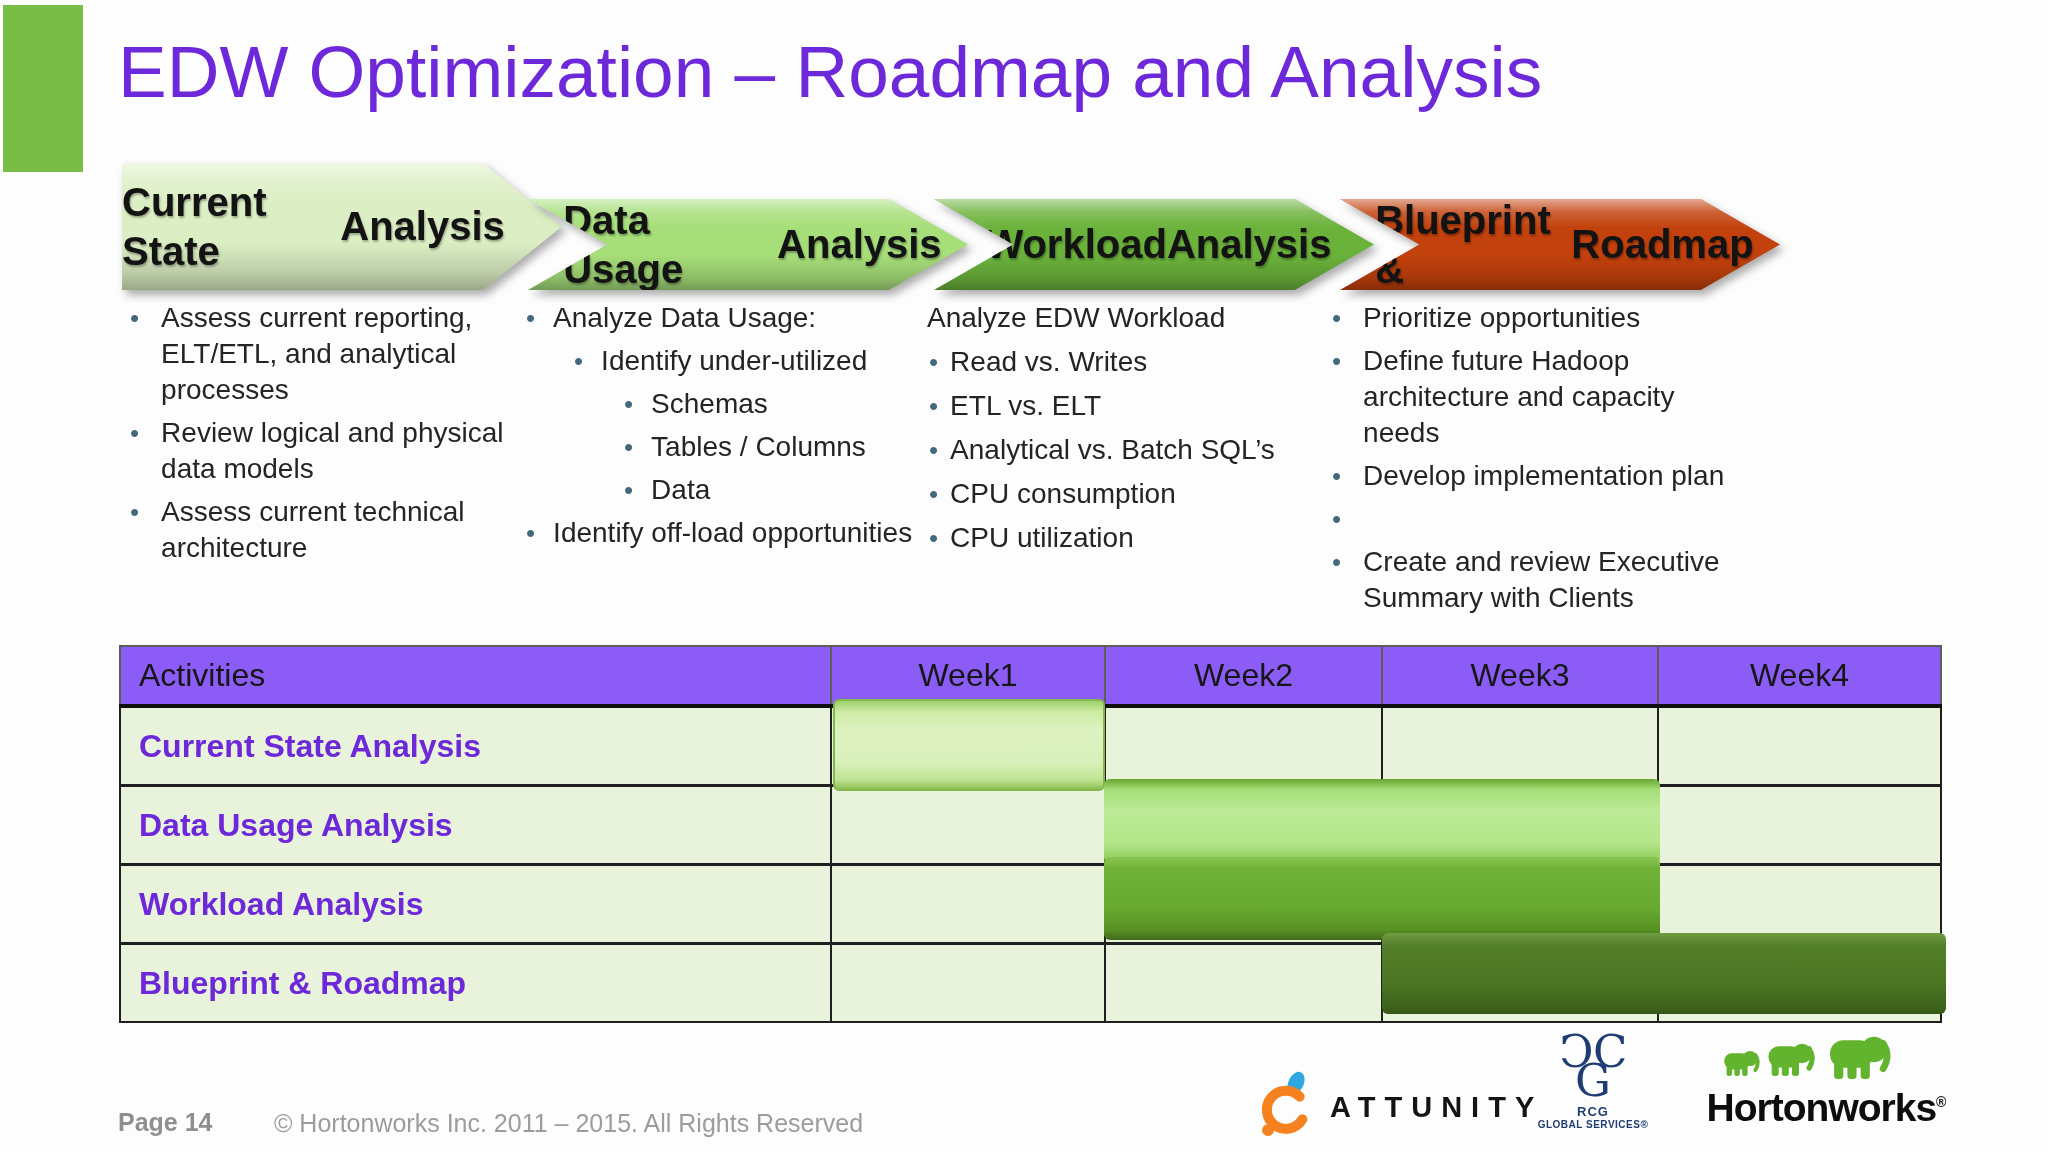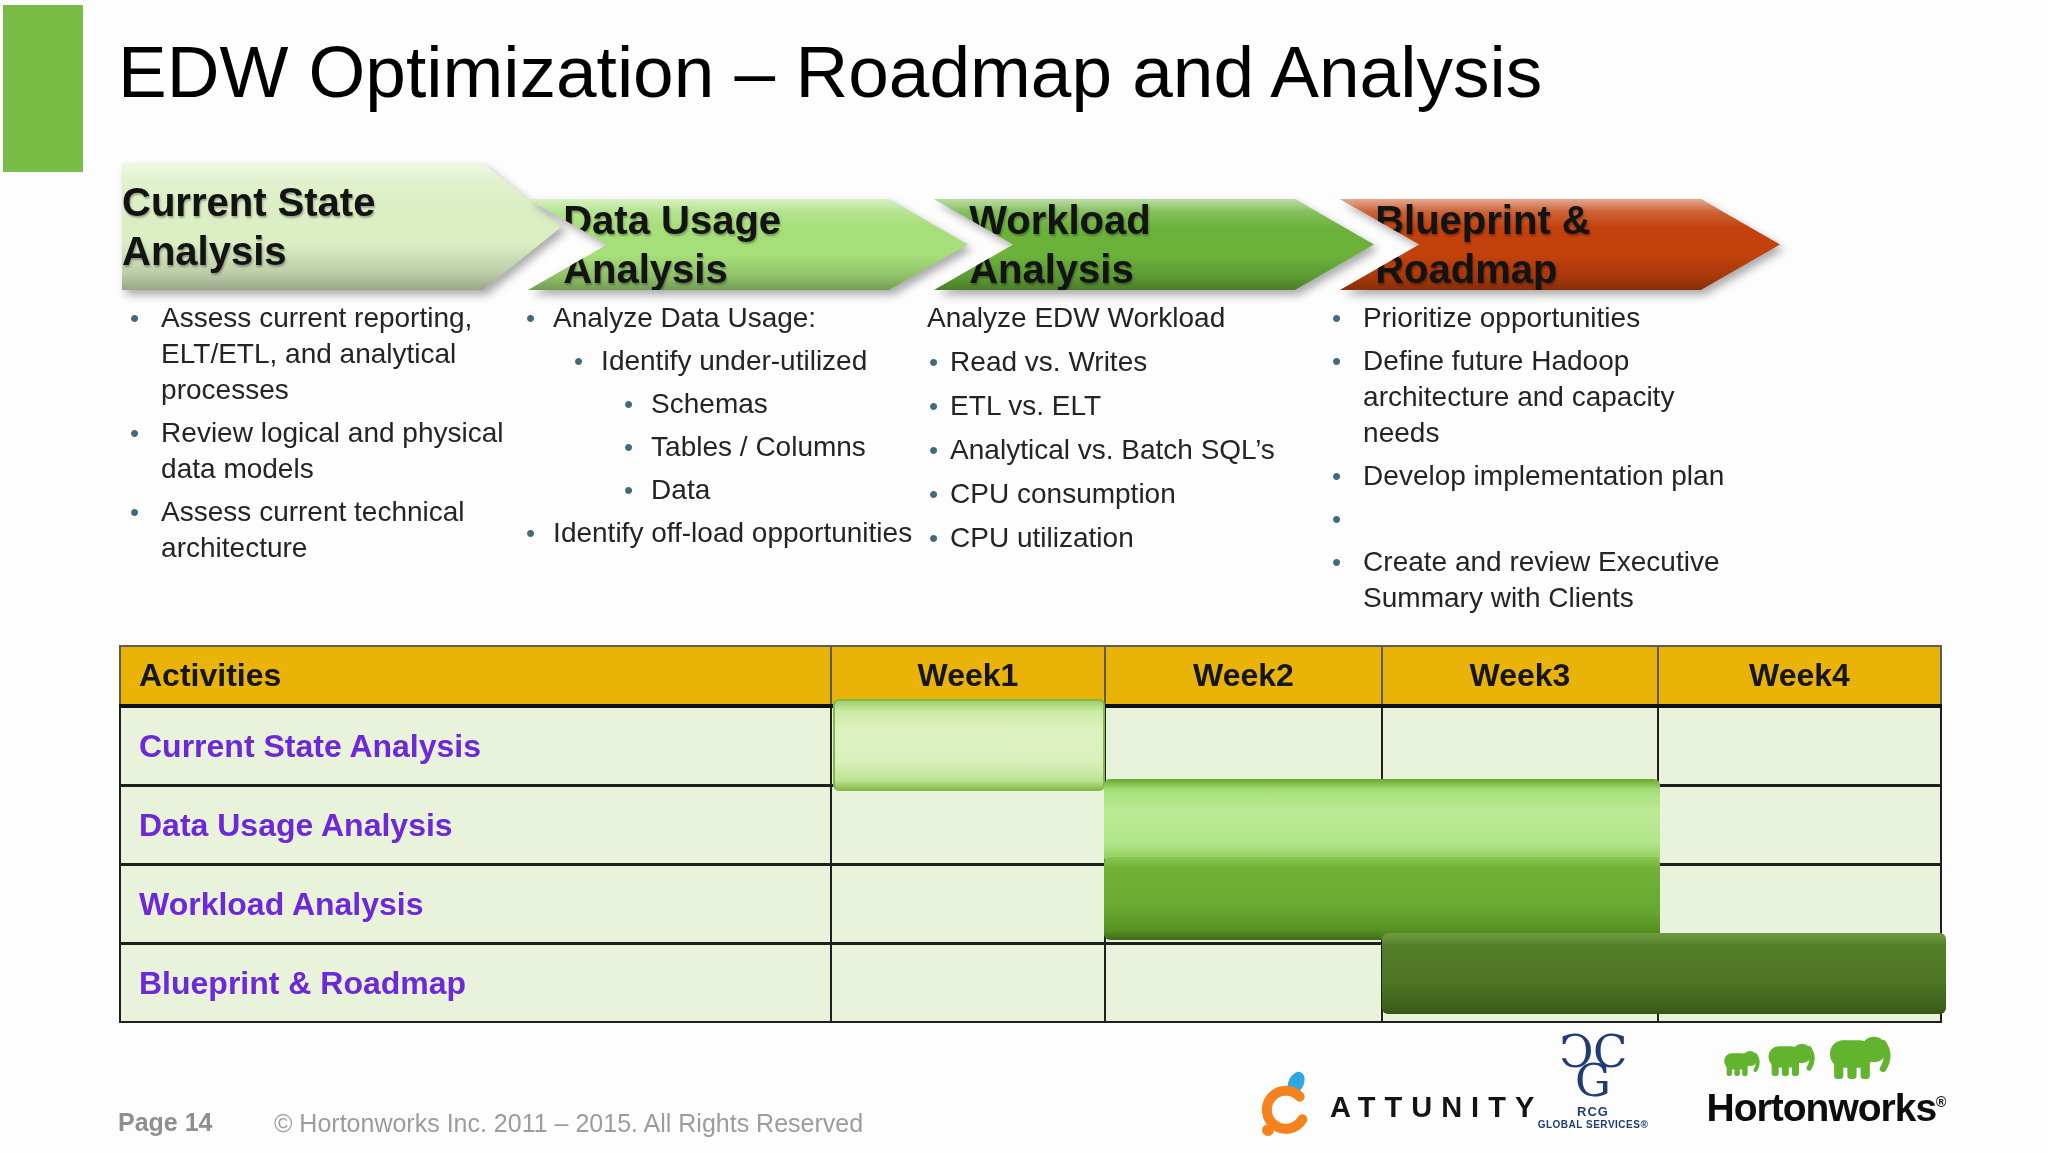--- a/index.html
+++ b/index.html
@@ -3,31 +3,31 @@
 <meta charset="utf-8">
 <style>
   html,body{margin:0;padding:0;background:#ffffff;}
   .slide{position:relative;width:2048px;height:1153px;background:#FDFDFD;overflow:hidden;
          font-family:"Liberation Sans", sans-serif;color:#1d1d1d;}
 
   
   .corner{position:absolute;left:3px;top:5px;width:80px;height:167px;background:#79BD46;}
 
   
-  .title{position:absolute;left:118px;top:30px;font-size:73px;font-weight:400;color:#000000;
+  .title{position:absolute;left:118px;top:30px;font-size:73px;font-weight:400;color:#6d28d9;
          letter-spacing:0;white-space:nowrap;}
 
   
   .chev{position:absolute;top:163px;height:127px;width:440px;filter:drop-shadow(4px 5px 4px rgba(70,70,70,.45));}
   .chev-shape{position:absolute;inset:0;}
   .c1{left:122px;} .c2{left:528px;} .c3{left:934px;} .c4{left:1340px;}
   .c1 .chev-shape{clip-path:polygon(0 0,82% 0,100% 50%,82% 100%,0 100%);}
   .c2 .chev-shape,.c3 .chev-shape,.c4 .chev-shape{clip-path:polygon(0 0,82% 0,100% 50%,82% 100%,0 100%,18% 50%);margin-top:36px;}
   .bevel{position:absolute;inset:0;background:linear-gradient(180deg,rgba(255,255,255,.55) 0%,rgba(255,255,255,.18) 14%,rgba(255,255,255,0) 32%,rgba(0,0,0,0) 62%,rgba(0,0,0,.14) 86%,rgba(0,0,0,.30) 100%);}
-  .chev-label{position:relative;z-index:2;height:100%;display:flex;flex-direction:column;justify-content:center;align-items:flex-start;
+  .chev-label{position:relative;z-index:2;height:100%;display:flex;flex-direction:row;justify-content:center;align-items:center;
               font-weight:700;font-size:40px;line-height:49px;color:#131313;text-shadow:1px 2px 2px rgba(0,0,0,.30);
               padding-right:13%;}
   .c2 .chev-label,.c3 .chev-label,.c4 .chev-label{padding-left:8%;padding-right:6%;}
 
   
   .col{position:absolute;top:300px;}
   .col1{left:126px;width:392px;}
   .col2{left:522px;width:392px;}
   .col3{left:925px;width:392px;}
   .col4{left:1328px;width:412px;}
@@ -38,21 +38,21 @@
   .l2{margin-left:52px;}
   .l3{margin-left:102px;}
   .col3 .li{gap:12px;margin-bottom:8px;}
   .col1 .li,.col4 .li{gap:22px;}
 
   
   .gantt-table{position:absolute;left:119px;top:645px;width:1821px;border-collapse:collapse;table-layout:fixed;
                background:#E9F3DB;border:2px solid #6e6e6e;}
   .gantt-table col.cA{width:711px;} .gantt-table col.c1{width:274px;} .gantt-table col.c2{width:277px;}
   .gantt-table col.c3{width:276px;} .gantt-table col.c4{width:283px;}
-  .gantt-table th{height:55px;background:#eab308;color:#161616;font-size:32px;font-weight:700;
+  .gantt-table th{height:55px;background:#8b5cf6;color:#161616;font-size:32px;font-weight:400;
                   border:2px solid #5c5c5c;border-bottom:4px solid #101010;text-align:center;}
   .gantt-table th.act{text-align:left;padding-left:18px;}
   .gantt-table td{height:74px;border:2px solid #1f1f1f;border-top-width:3px;}
   .gantt-table td.lbl{font-size:32px;font-weight:700;color:#6d28d9;padding-left:18px;background:#E9F3DB;}
 
   
   .bar{position:absolute;z-index:5;border-radius:6px;}
   .bar1{left:833px;top:699px;width:268px;height:88px;border:2px solid #83B84A;
         background:linear-gradient(180deg,#9ED06C 0%,#CDEBA4 12%,#DEF2C2 34%,#D8F0BA 70%,#BFE392 90%,#8BBD52 100%);}
   .bar2{left:1104px;top:779px;width:556px;height:85px;

